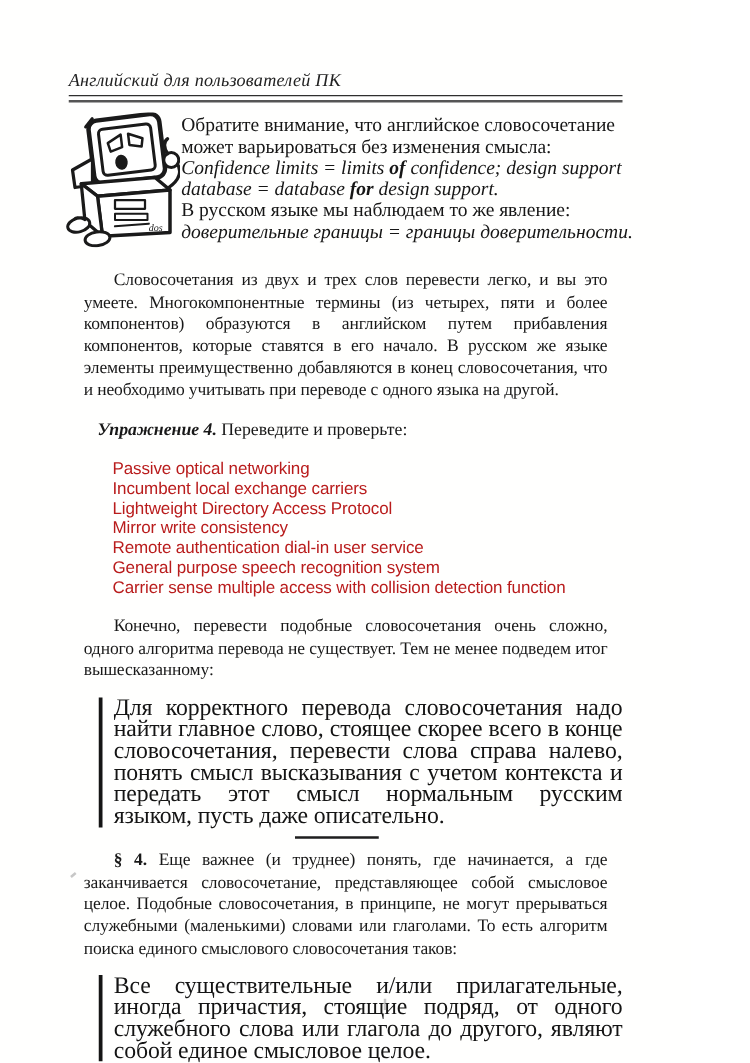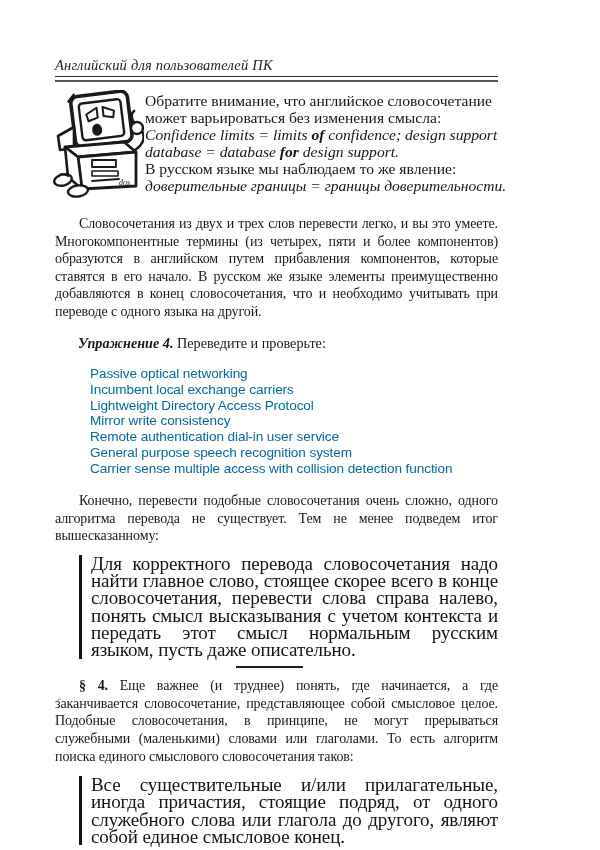--- a/index.html
+++ b/index.html
@@ -15,32 +15,32 @@
 
   
   .note-row{display:flex;margin-top:8px;align-items:flex-start;}
   .mascot-wrap{flex:0 0 93px;margin-left:-4px;}
   .note-text{font-size:15.6px;line-height:16.9px;margin-left:1px;padding-top:3px;color:#161616;}
   .note-text div{white-space:nowrap;}
   .it{font-style:italic;}
   .bit{font-style:italic;font-weight:bold;}
 
   
-  .para{font-size:14px;line-height:17.6px;letter-spacing:-.1px;text-align:justify;margin:0;color:#181818;}
+  .para{font-size:14px;line-height:17.6px;letter-spacing:-.1px;text-align:justify;margin:12px;color:#181818;}
   .indent{text-indent:24px;}
   .p1{margin-top:13px;}
   .p2{margin-top:15px;}
   .p3{margin-top:9px;}
   .sec-label{font-weight:bold;}
 
   
   .exercise-head{margin-top:14px;padding-left:23px;font-size:14.2px;color:#181818;}
   .ex-label{font-weight:bold;font-style:italic;}
   .ex-list{margin-top:8px;margin-left:35px;font-family:"Liberation Sans",sans-serif;
-           font-size:13.6px;line-height:15.9px;letter-spacing:-.1px;color:#0369a1;}
+           font-size:13.6px;line-height:15.9px;letter-spacing:-.1px;color:#b91c1c;}
   .ex-item.wrap{text-align:justify;}
 
   
   .quote{margin-top:10px;margin-left:24px;border-left:3px solid #151515;padding-left:9px;
          font-size:19px;line-height:17.3px;letter-spacing:-.1px;text-align:justify;color:#141414;}
   .q2{margin-top:11px;}
 
   .divider{width:67px;height:2.5px;background:#1e1e1e;margin:7px auto 0;position:relative;left:-7px;}
 
   .page-number{margin-top:7px;margin-left:-10px;font-family:"Liberation Sans",sans-serif;
@@ -112,18 +112,18 @@
   </div>
 
   <p class="para indent p2">Конечно, перевести подобные словосочетания очень сложно, одного алгорит­ма перевода не существует. Тем не менее подведем итог вышесказанному:</p>
 
   <div class="quote">Для корректного перевода словосочетания надо найти главное слово, стоящее скорее всего в конце словосочетания, перевести слова справа налево, понять смысл высказывания с учетом контекста и передать этот смысл нормальным русским языком, пусть даже описательно.</div>
 
   <div class="divider"></div>
 
   <p class="para indent p3"><span class="sec-label">§ 4.</span><span> Еще важнее (и труднее) понять, где начинается, а где заканчивается слово­сочетание, представляющее собой смысловое целое. Подобные словосочетания, в принципе, не могут прерываться служебными (маленькими) словами или глагола­ми. То есть алгоритм поиска единого смыслового словосочетания таков:</span></p>
 
-  <div class="quote q2">Все существительные и/или прилагательные, иногда причастия, стоящие подряд, от одного служебного слова или глагола до другого, являют собой единое смысловое конец.</div>
+  <div class="quote q2">Все существительные и/или прилагательные, иногда причастия, стоящие подряд, от одного служебного слова или глагола до другого, являют собой единое смысловое целое.</div>
 
 
   <div class="artifact-tick"></div>
   <div class="artifact-center"></div>
 </div>
 
 </body></html>

